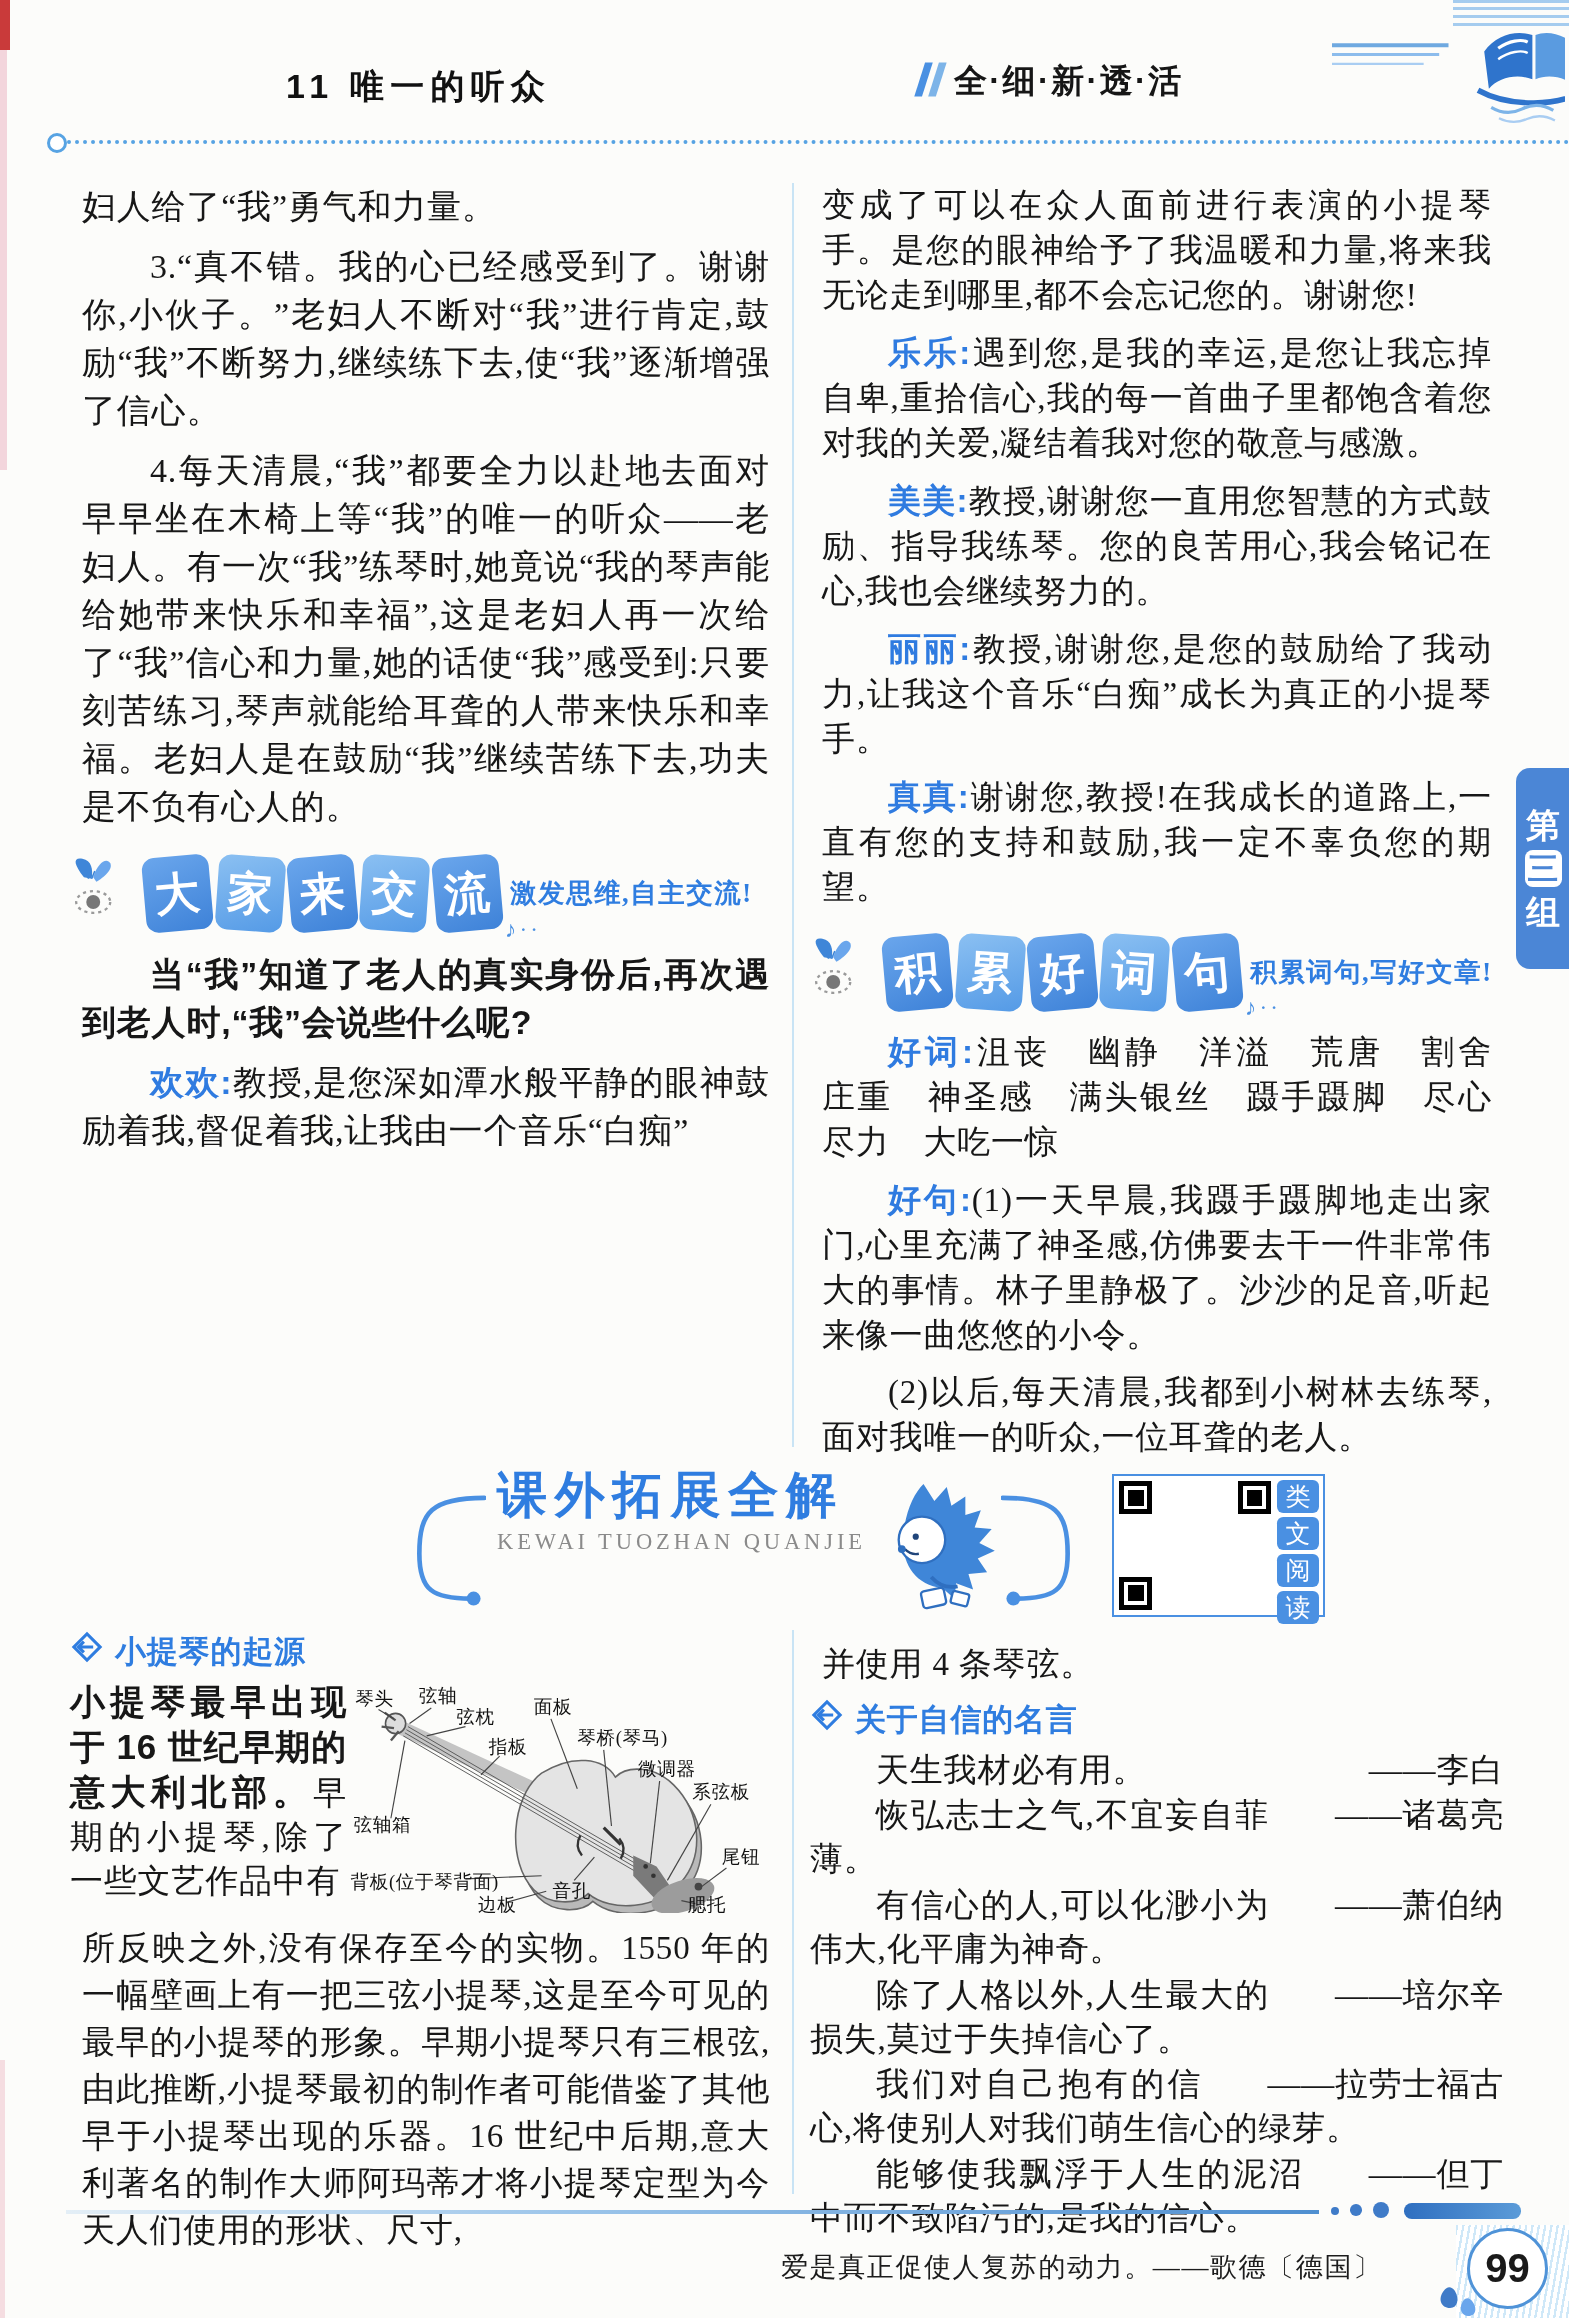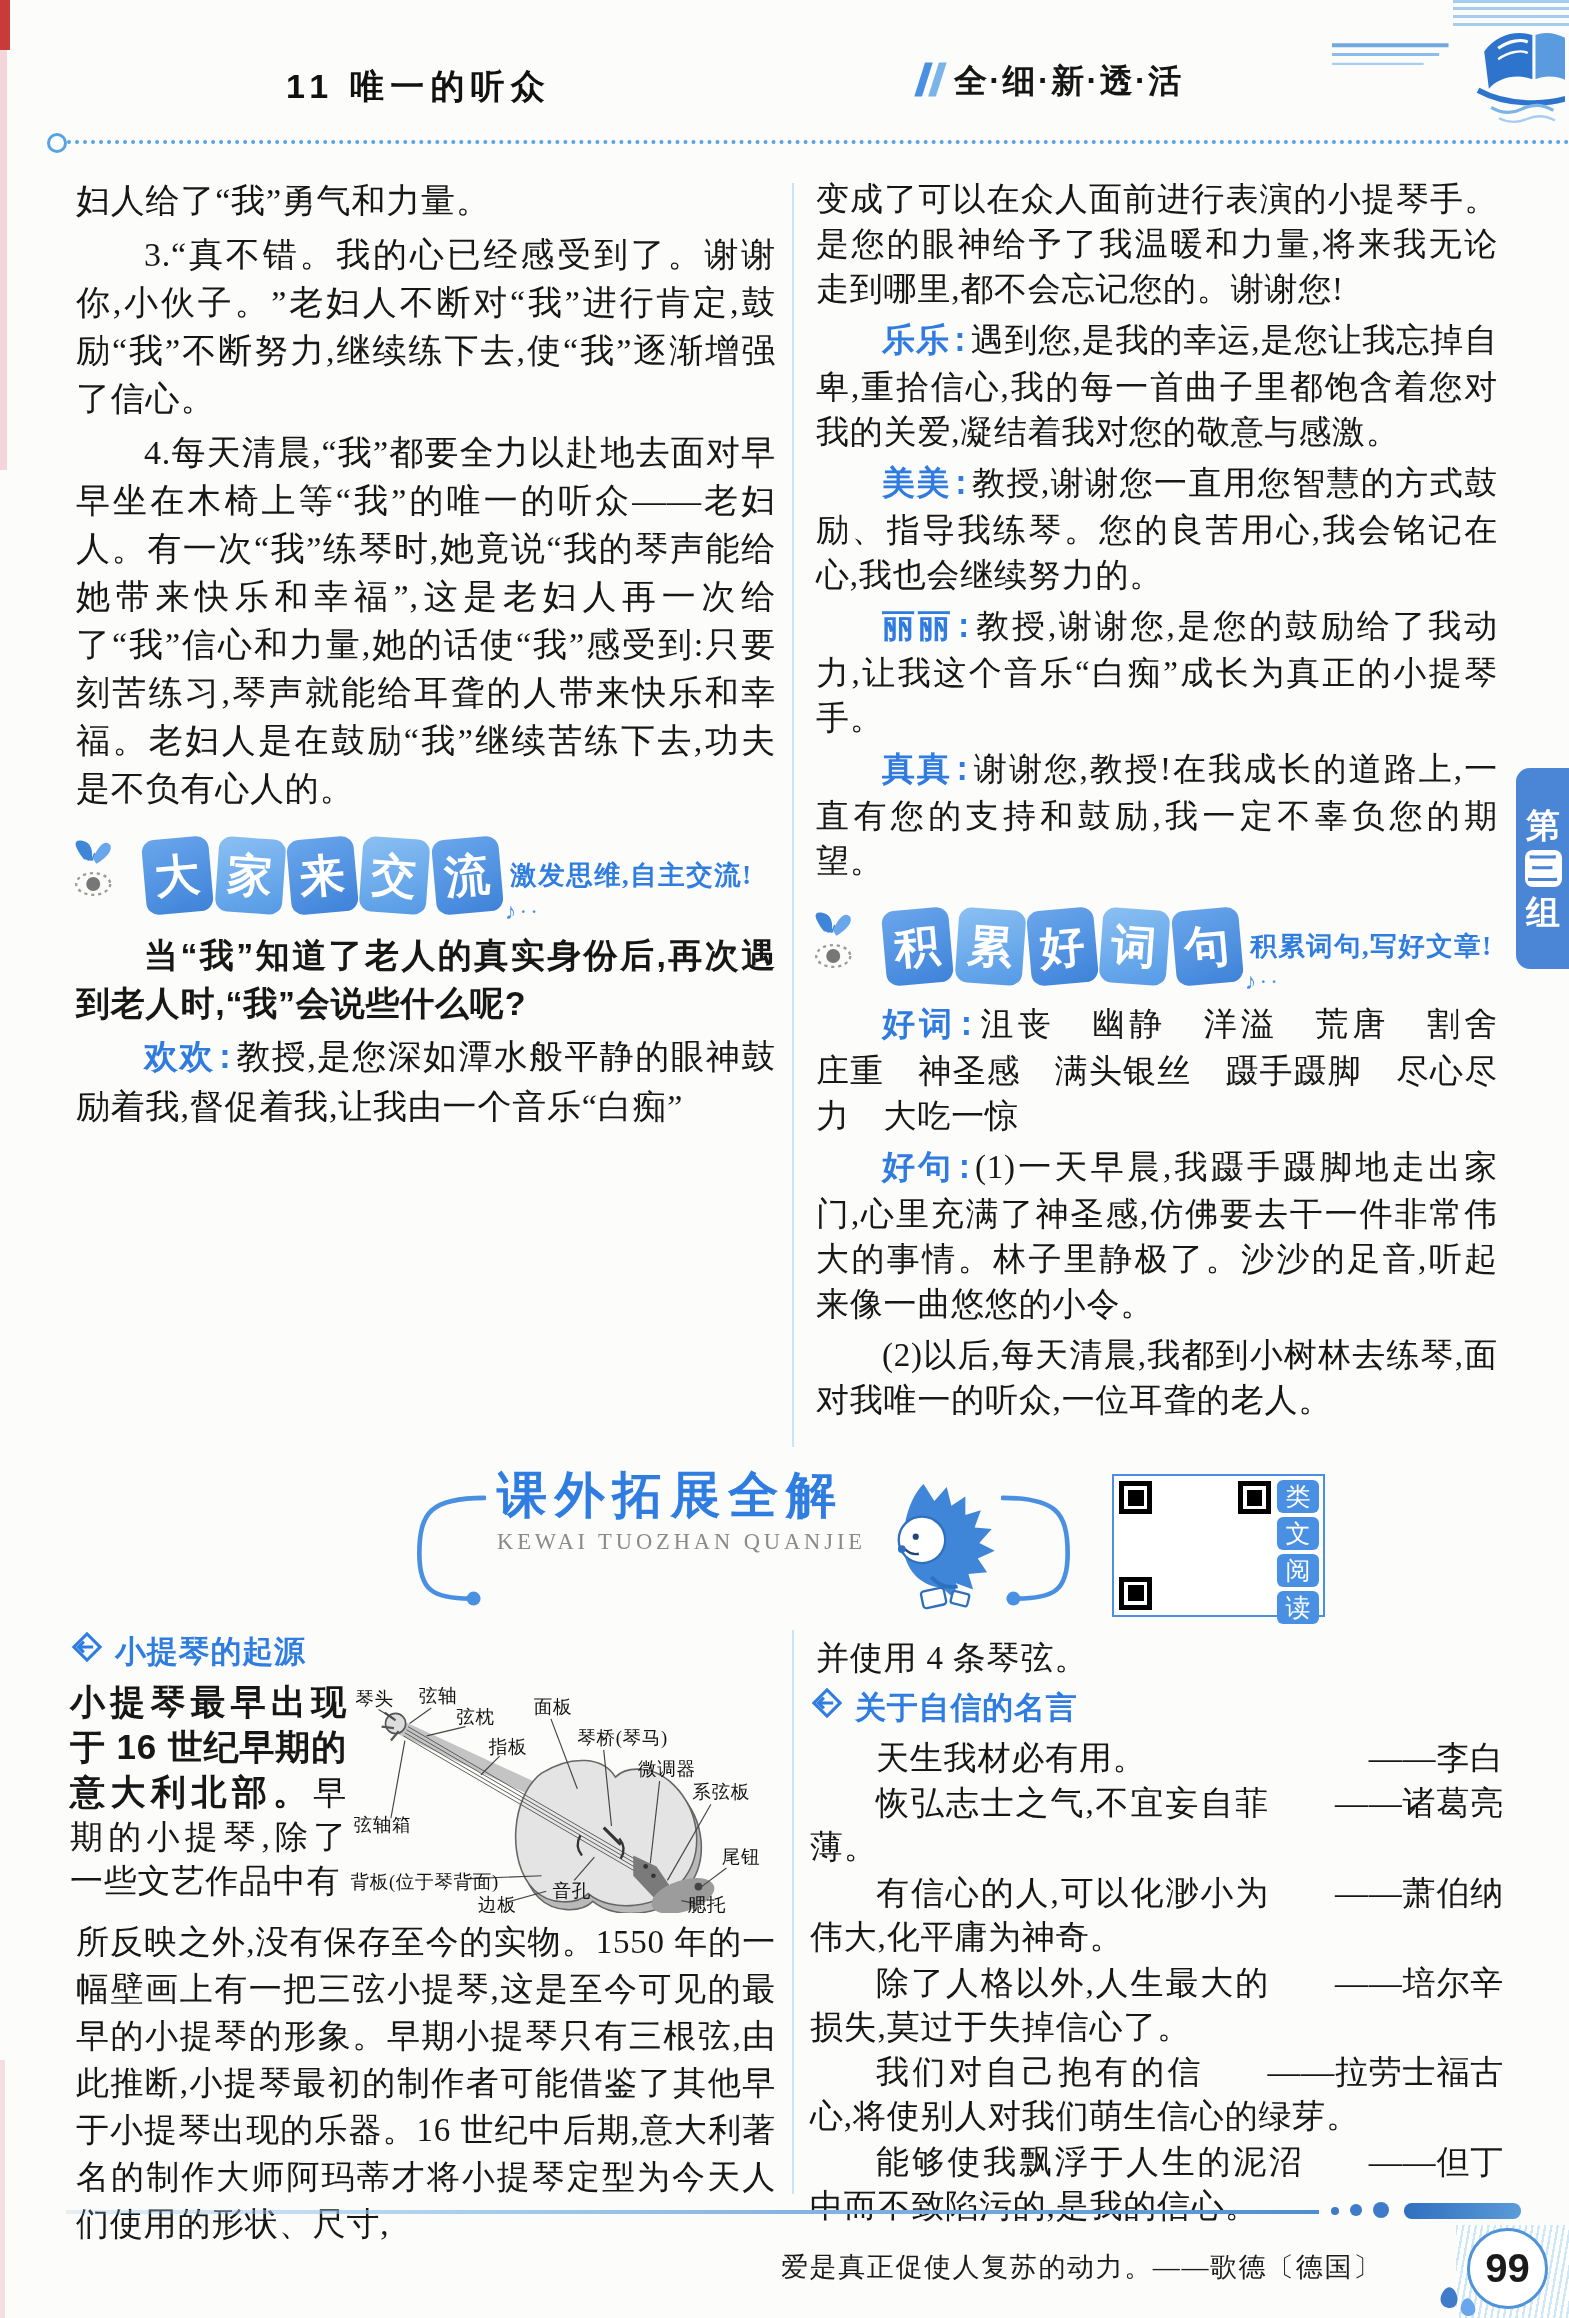--- a/index.html
+++ b/index.html
@@ -23,24 +23,24 @@
   .rule::before{content:"";position:absolute;left:-20px;top:-11px;width:14px;height:14px;
     border:3.9px solid #57a3e3;border-radius:50%;background:#fff;}
 
   .vdiv{position:absolute;left:792px;width:1.6px;background:#c9e4f5;}
 
   
   .colL{position:absolute;left:70px;top:171px;width:712px;font-size:34px;line-height:48px;
     letter-spacing:0.8px;text-align:justify;}
   .colR{position:absolute;left:810px;top:171px;width:694px;font-size:33px;line-height:45px;
     letter-spacing:0.8px;text-align:justify;}
-  p{margin:6px;}
+  p{margin:12px;}
   .ind{text-indent:2em;}
   .hei{font-family:"Liberation Sans",sans-serif;font-weight:700;letter-spacing:0.8px;}
-  .spk{color:#2f7be0;font-family:Liberation Mono, monospace;font-weight:700;}
+  .spk{color:#2f7be0;font-family:Liberation Sans, sans-serif;font-weight:700;}
 
   
   .banner{display:flex;align-items:center;gap:9.3px;margin:17px 0 11px 0;position:relative;height:90px;}
   .tiles{display:flex;gap:5.4px;}
   .tile{width:67px;height:75px;border-radius:12.4px;background:linear-gradient(160deg,#6aa6ec,#3e82d8);
     color:#fff;font-family:"Liberation Sans",sans-serif;font-weight:700;font-size:45px;
     display:flex;align-items:center;justify-content:center;flex:0 0 auto;text-indent:0;}
   .tile:nth-child(odd){transform:rotate(-5deg);}
   .tile:nth-child(even){transform:rotate(4deg);background:linear-gradient(160deg,#8bc0f2,#549ae6);}
   .tagline{color:#2f7de0;font-size:26.4px;font-weight:700;letter-spacing:1.6px;white-space:nowrap;

